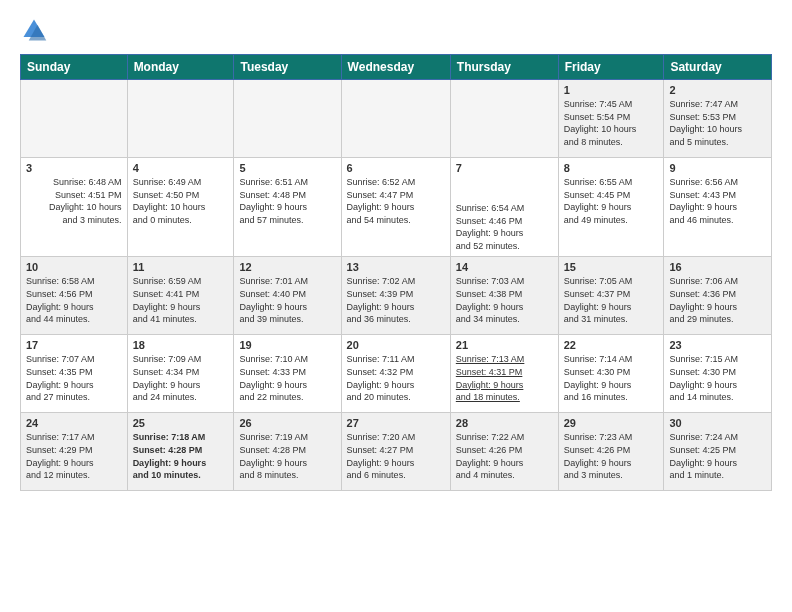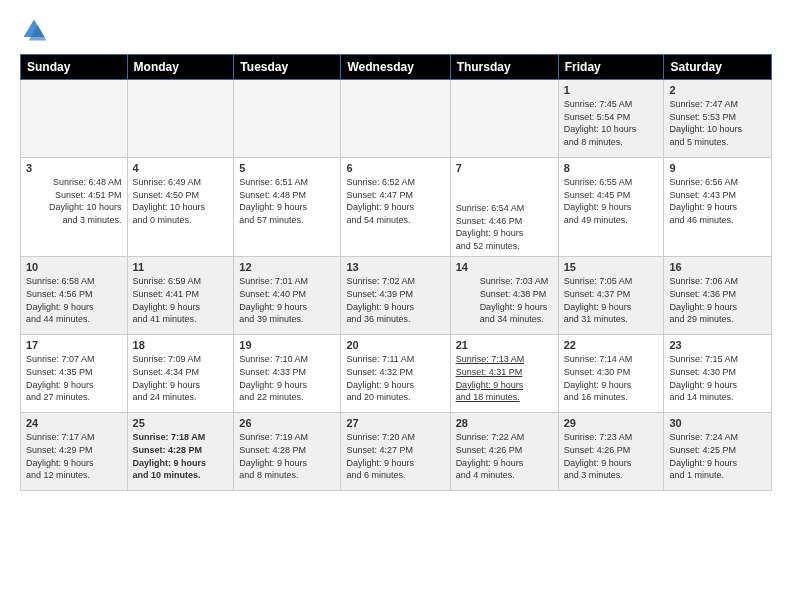--- a/index.html
+++ b/index.html
@@ -54,21 +54,21 @@
     }
     .location {
       font-size: 14px;
       color: #555;
     }
     .calendar {
       width: 100%;
       border-collapse: collapse;
     }
     .calendar th {
-      background: #000000;
+      background: #0f766e;
       color: #fff;
       font-size: 12px;
       font-weight: bold;
       padding: 5px 6px;
       text-align: left;
       border: 1px solid #3a6aaa;
     }
     .calendar td {
       border: 1px solid #ccc;
       vertical-align: top;
@@ -227,21 +227,21 @@
           </td>
           <td class="shaded">
             <span class="day-num">13</span>
             <div class="day-info" style="white-space: pre-line;">Sunrise: 7:02 AM
 Sunset: 4:39 PM
 Daylight: 9 hours
 and 36 minutes.</div>
           </td>
           <td class="shaded">
             <span class="day-num">14</span>
-            <div class="day-info" style="white-space: pre-line; margin-left: 24px;">Sunrise: 7:03 AM
+            <div class="day-info" style="white-space: pre-line;">Sunrise: 7:03 AM
 Sunset: 4:38 PM
 Daylight: 9 hours
 and 34 minutes.</div>
           </td>
           <td class="shaded">
             <span class="day-num">15</span>
             <div class="day-info" style="white-space: pre-line;">Sunrise: 7:05 AM
 Sunset: 4:37 PM
 Daylight: 9 hours
 and 31 minutes.</div>

